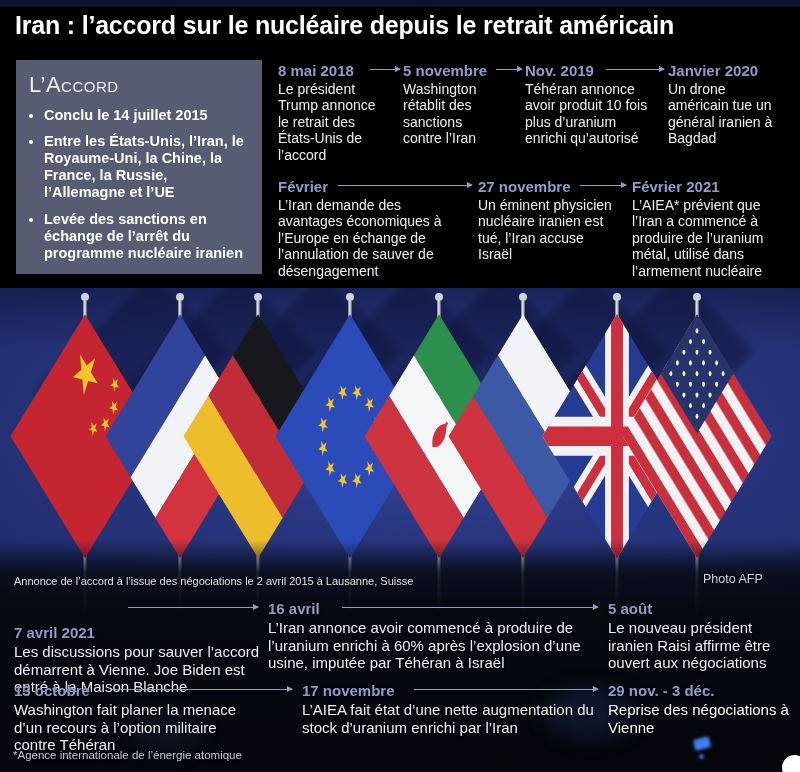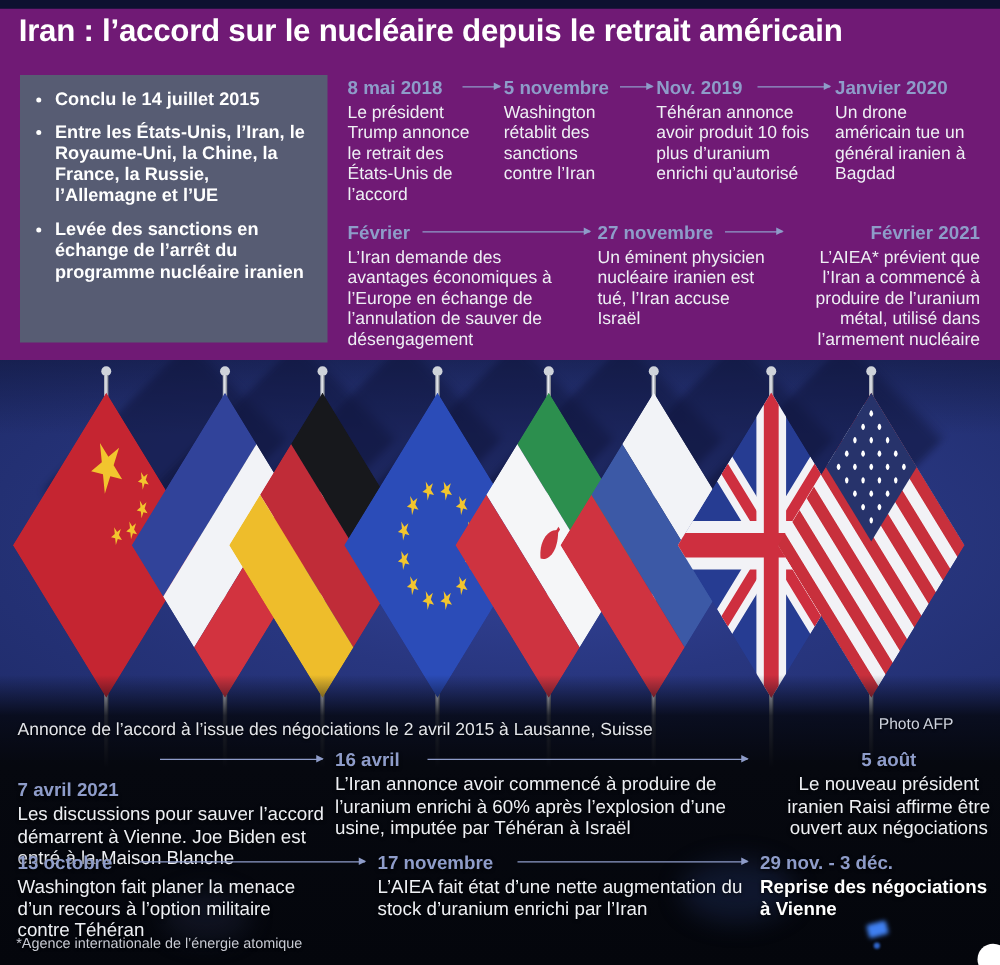--- a/index.html
+++ b/index.html
@@ -1,54 +1,54 @@
 <!DOCTYPE html>
 <html><head>
 <meta charset="utf-8">
 <style>
   html,body{margin:0;padding:0;background:#0b0e22;}
   #stage{position:relative;width:800px;height:772px;overflow:hidden;
-         background:#701a75;font-family:"Liberation Sans","DejaVu Sans",sans-serif;}
+         background:#000000;font-family:"Liberation Sans","DejaVu Sans",sans-serif;}
   .abs{position:absolute;}
 
   
   #topstrip{left:0;top:0;width:800px;height:7px;background:#0d1130;}
   #title{left:15px;top:11px;width:780px;color:#ffffff;font-size:25px;font-weight:bold;letter-spacing:-0.2px;}
 
   
   #accord-box{left:16px;top:60px;width:246px;height:214px;background:#575c73;box-sizing:border-box;padding:12px 13px;}
   #accord-title{color:#eceef2;font-size:22px;font-variant-caps:small-caps;letter-spacing:0.5px;margin-bottom:9px;}
   #accord-box ul{margin:0;padding-left:15px;}
   #accord-box li{color:#ffffff;font-size:14.5px;font-weight:bold;line-height:1.18;margin-bottom:9px;}
 
   
   .tl{color:#eef0f4;}
   .tl .date{color:#8e9cc9;font-size:15px;font-weight:bold;margin-bottom:2px;}
   .tl .body{font-size:14px;line-height:1.17;}
   .tl-b .body{font-size:15px;line-height:1.18;text-shadow:0 1px 3px rgba(0,0,0,.85);}
   .tl-b .date{text-shadow:0 1px 3px rgba(0,0,0,.85);}
-  .tl-b .body.bold{font-weight:bold;color:#ffffff;}
+  .tl-b .body.bold{font-weight:normal;color:#ffffff;}
 
   .arrow{position:absolute;height:0;border-top:1.5px solid #8e9cc9;}
   .arrow:after{content:'';position:absolute;right:-1px;top:-4.5px;width:0;height:0;
     border-left:6px solid #8e9cc9;border-top:3.5px solid transparent;border-bottom:3.5px solid transparent;}
 
   
   #photo{left:0;top:288px;width:800px;height:484px;overflow:hidden;background:#0a0d1c;}
   #wall{position:absolute;left:0;top:0;width:800px;height:320px;
     background:radial-gradient(ellipse at 55% 45%, #35459c 0%, #28367f 45%, #1e2a67 100%);}
   #walltop{position:absolute;left:0;top:0;width:800px;height:60px;
     background:linear-gradient(rgba(10,14,40,.4),rgba(10,14,40,0));}
   .drape{position:absolute;width:110px;height:110px;top:28px;background:rgba(14,20,58,.55);
     transform:rotate(45deg) scaleY(1.5);filter:blur(3px);}
   #floor{position:absolute;left:0;top:252px;width:800px;height:232px;
     background:linear-gradient(rgba(5,8,18,0) 0%, rgba(6,9,20,.88) 14%, #06080f 32%, #04060c 100%);}
   .bokeh{position:absolute;border-radius:50%;}
   .flag{position:absolute;top:0;}
-  #caption{left:14px;top:575px;font-size:14px;color:#e3e5ea;text-shadow:0 1px 2px rgba(0,0,0,.9);z-index:7;}
+  #caption{left:14px;top:575px;font-size:11px;color:#e3e5ea;text-shadow:0 1px 2px rgba(0,0,0,.9);z-index:7;}
   #credit{left:703px;top:572px;font-size:12.5px;color:#ced3de;text-shadow:0 1px 2px rgba(0,0,0,.9);z-index:7;}
 
   .z10{z-index:10;}
   #footnote{left:13px;top:749px;font-size:11.5px;color:#c7cad3;text-shadow:0 1px 2px rgba(0,0,0,.9);z-index:10;}
   #afp-logo{left:728px;top:735px;z-index:10;display:flex;align-items:center;}
   #afp-text{color:#ffffff;font-size:25px;font-weight:bold;font-style:italic;letter-spacing:0.5px;margin-top:35px;}
   #afp-circle{width:25px;height:25px;border-radius:50%;background:#ffffff;margin-left:2px;}
 </style>
 </head>
 <body>
@@ -70,20 +70,21 @@
     </pattern>
   </defs>
 </svg>
 
 <div id="stage">
 
   <div id="topstrip" class="abs"></div>
   <div id="title" class="abs">Iran : l’accord sur le nucléaire depuis le retrait américain</div>
 
   <div id="accord-box" class="abs">
+    <div id="accord-title">L’Accord</div>
     <ul>
       <li>Conclu le 14 juillet 2015</li>
       <li>Entre les États-Unis, l’Iran, le Royaume-Uni, la Chine, la France, la Russie, l’Allemagne et l’UE</li>
       <li>Levée des sanctions en échange de l’arrêt du programme nucléaire iranien</li>
     </ul>
   </div>
 
   <div class="abs tl" style="left:278px;top:62px;width:106px;">
     <div class="date">8 mai 2018</div>
     <div class="body">Le président Trump annonce le retrait des États-Unis de l’accord</div>
@@ -105,21 +106,21 @@
   <div class="arrow" style="left:606px;top:69px;width:58px;"></div>
 
   <div class="abs tl" style="left:278px;top:178px;width:188px;">
     <div class="date">Février</div>
     <div class="body">L’Iran demande des avantages économiques à l’Europe en échange de l’annulation de sauver de désengagement</div>
   </div>
   <div class="abs tl" style="left:478px;top:178px;width:136px;">
     <div class="date">27 novembre</div>
     <div class="body">Un éminent physicien nucléaire iranien est tué, l’Iran accuse Israël</div>
   </div>
-  <div class="abs tl" style="left:632px;top:178px;width:152px;text-align:right;">
+  <div class="abs tl" style="left:632px;top:178px;width:152px;">
     <div class="date">Février 2021</div>
     <div class="body">L’AIEA* prévient que l’Iran a commencé à produire de l’uranium métal, utilisé dans l’armement nucléaire</div>
   </div>
   <div class="arrow" style="left:338px;top:185px;width:134px;"></div>
   <div class="arrow" style="left:580px;top:185px;width:46px;"></div>
 
   <div id="photo" class="abs">
     <div id="wall"></div>
     <div id="walltop"></div>
 
@@ -265,21 +266,21 @@
   <div id="credit" class="abs">Photo AFP</div>
 
   <div class="abs tl tl-b z10" style="left:14px;top:600px;width:252px;margin-top:24px;">
     <div class="date">7 avril 2021</div>
     <div class="body">Les discussions pour sauver l’accord démarrent à Vienne. Joe Biden est entré à la Maison Blanche</div>
   </div>
   <div class="abs tl tl-b z10" style="left:268px;top:600px;width:324px;">
     <div class="date">16 avril</div>
     <div class="body">L’Iran annonce avoir commencé à produire de l’uranium enrichi à 60% après l’explosion d’une usine, imputée par Téhéran à Israël</div>
   </div>
-  <div class="abs tl tl-b z10" style="left:622px;top:600px;width:178px;text-align:center;">
+  <div class="abs tl tl-b z10" style="left:608px;top:600px;width:178px;">
     <div class="date">5 août</div>
     <div class="body">Le nouveau président iranien Raisi affirme être ouvert aux négociations</div>
   </div>
   <div class="arrow z10" style="left:128px;top:607px;width:130px;"></div>
   <div class="arrow z10" style="left:342px;top:607px;width:256px;"></div>
 
   <div class="abs tl tl-b z10" style="left:14px;top:682px;width:240px;">
     <div class="date">13 octobre</div>
     <div class="body">Washington fait planer la menace d’un recours à l’option militaire contre Téhéran</div>
   </div>

